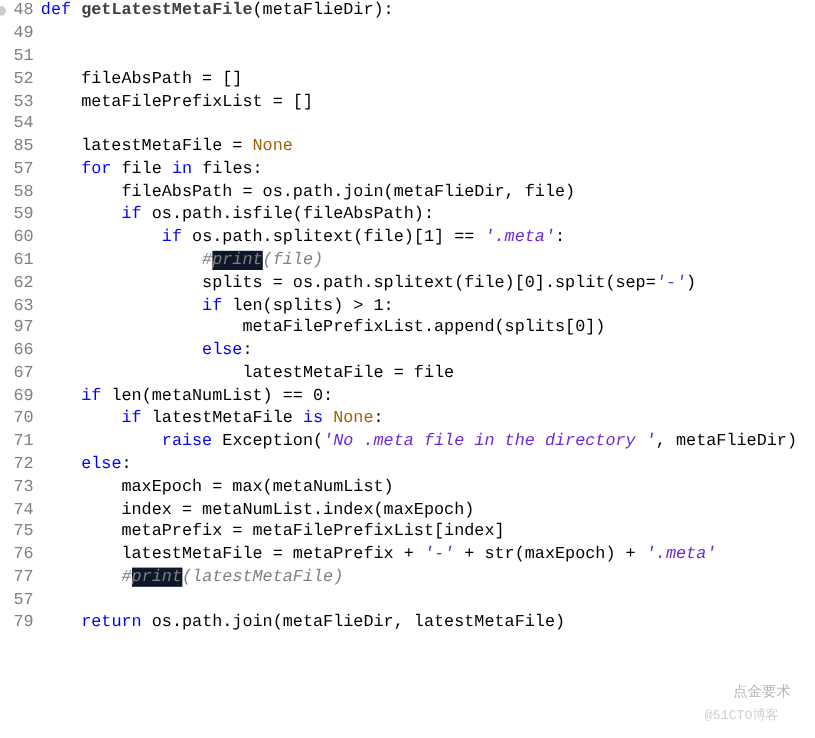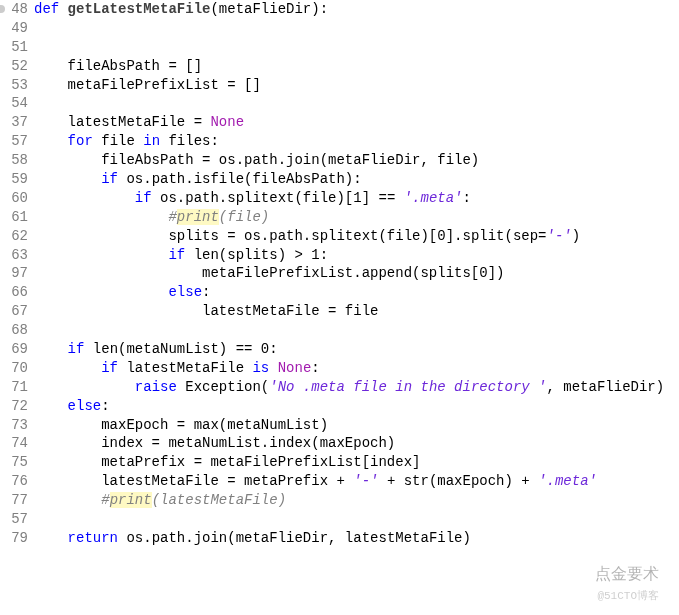--- a/index.html
+++ b/index.html
@@ -27,75 +27,74 @@
     user-select: none;
     flex-shrink: 0;
   }
   .code {
     flex: 1;
   }
   .kw { color: #0000ff; }
   .fn { color: #404040; font-weight: bold; }
   .str { color: #6d28d9; font-style: italic; }
   .cmt { color: #808080; font-style: italic; }
-  .const { color: #a21caf; }
+  .const { color: #a16207; }
   .num { color: #000000; }
-  .hl { background: #fef9c3; }
+  .hl { background: #0f172a; }
   .breakpoint {
     position: relative;
   }
   .breakpoint::before {
     content: '';
     position: absolute;
     left: -3px;
     top: 5px;
     width: 8px;
     height: 8px;
     background: #cccccc;
     border-radius: 50%;
   }
   .watermark {
     position: absolute;
     right: 20px;
     bottom: 30px;
-    font-size: 16px;
+    font-size: 12px;
     color: rgba(0,0,0,0.3);
     pointer-events: none;
   }
   .watermark2 {
     position: absolute;
-    right: 20px;
+    right: 30px;
     bottom: 12px;
     font-size: 11px;
     color: rgba(0,0,0,0.2);
     pointer-events: none;
   }
 </style>
 </head>
 <body>
 
 <div class="editor">
     <div class="line"><div class="gutter breakpoint">48</div><div class="code"><span class="kw">def </span><span class="fn">getLatestMetaFile</span><span>(metaFlieDir):</span></div></div>
     <div class="line"><div class="gutter">49</div><div class="code"></div></div>
     <div class="line"><div class="gutter">51</div><div class="code"></div></div>
     <div class="line"><div class="gutter">52</div><div class="code"><span>    fileAbsPath = []</span></div></div>
     <div class="line"><div class="gutter">53</div><div class="code"><span>    metaFilePrefixList = []</span></div></div>
     <div class="line"><div class="gutter">54</div><div class="code"></div></div>
-    <div class="line"><div class="gutter">37</div><div class="code"><span>    latestMetaFile = </span><span class="const">None</span></div></div>
+    <div class="line"><div class="gutter">85</div><div class="code"><span>    latestMetaFile = </span><span class="const">None</span></div></div>
     <div class="line"><div class="gutter">57</div><div class="code"><span>    </span><span class="kw">for</span><span> file </span><span class="kw">in</span><span> files:</span></div></div>
     <div class="line"><div class="gutter">58</div><div class="code"><span>        fileAbsPath = os.path.join(metaFlieDir, file)</span></div></div>
     <div class="line"><div class="gutter">59</div><div class="code"><span>        </span><span class="kw">if</span><span> os.path.isfile(fileAbsPath):</span></div></div>
     <div class="line"><div class="gutter">60</div><div class="code"><span>            </span><span class="kw">if</span><span> os.path.splitext(file)[</span><span class="num">1</span><span>] == </span><span class="str">'.meta'</span><span>:</span></div></div>
     <div class="line"><div class="gutter">61</div><div class="code"><span>                </span><span class="cmt">#</span><span class="cmt"><span class="hl">print</span></span><span class="cmt">(file)</span></div></div>
     <div class="line"><div class="gutter">62</div><div class="code"><span>                splits = os.path.splitext(file)[</span><span class="num">0</span><span>].split(sep=</span><span class="str">'-'</span><span>)</span></div></div>
     <div class="line"><div class="gutter">63</div><div class="code"><span>                </span><span class="kw">if</span><span> len(splits) &gt; </span><span class="num">1</span><span>:</span></div></div>
     <div class="line"><div class="gutter">97</div><div class="code"><span>                    metaFilePrefixList.append(splits[</span><span class="num">0</span><span>])</span></div></div>
     <div class="line"><div class="gutter">66</div><div class="code"><span>                </span><span class="kw">else</span><span>:</span></div></div>
     <div class="line"><div class="gutter">67</div><div class="code"><span>                    latestMetaFile = file</span></div></div>
-    <div class="line"><div class="gutter">68</div><div class="code"></div></div>
     <div class="line"><div class="gutter">69</div><div class="code"><span>    </span><span class="kw">if</span><span> len(metaNumList) == </span><span class="num">0</span><span>:</span></div></div>
     <div class="line"><div class="gutter">70</div><div class="code"><span>        </span><span class="kw">if</span><span> latestMetaFile </span><span class="kw">is</span><span> </span><span class="const">None</span><span>:</span></div></div>
     <div class="line"><div class="gutter">71</div><div class="code"><span>            </span><span class="kw">raise</span><span> Exception(</span><span class="str">'No .meta file in the directory '</span><span>, metaFlieDir)</span></div></div>
     <div class="line"><div class="gutter">72</div><div class="code"><span>    </span><span class="kw">else</span><span>:</span></div></div>
     <div class="line"><div class="gutter">73</div><div class="code"><span>        maxEpoch = max(metaNumList)</span></div></div>
     <div class="line"><div class="gutter">74</div><div class="code"><span>        index = metaNumList.index(maxEpoch)</span></div></div>
     <div class="line"><div class="gutter">75</div><div class="code"><span>        metaPrefix = metaFilePrefixList[index]</span></div></div>
     <div class="line"><div class="gutter">76</div><div class="code"><span>        latestMetaFile = metaPrefix + </span><span class="str">'-'</span><span> + str(maxEpoch) + </span><span class="str">'.meta'</span></div></div>
     <div class="line"><div class="gutter">77</div><div class="code"><span>        </span><span class="cmt">#</span><span class="cmt"><span class="hl">print</span></span><span class="cmt">(latestMetaFile)</span></div></div>
     <div class="line"><div class="gutter">57</div><div class="code"></div></div>

